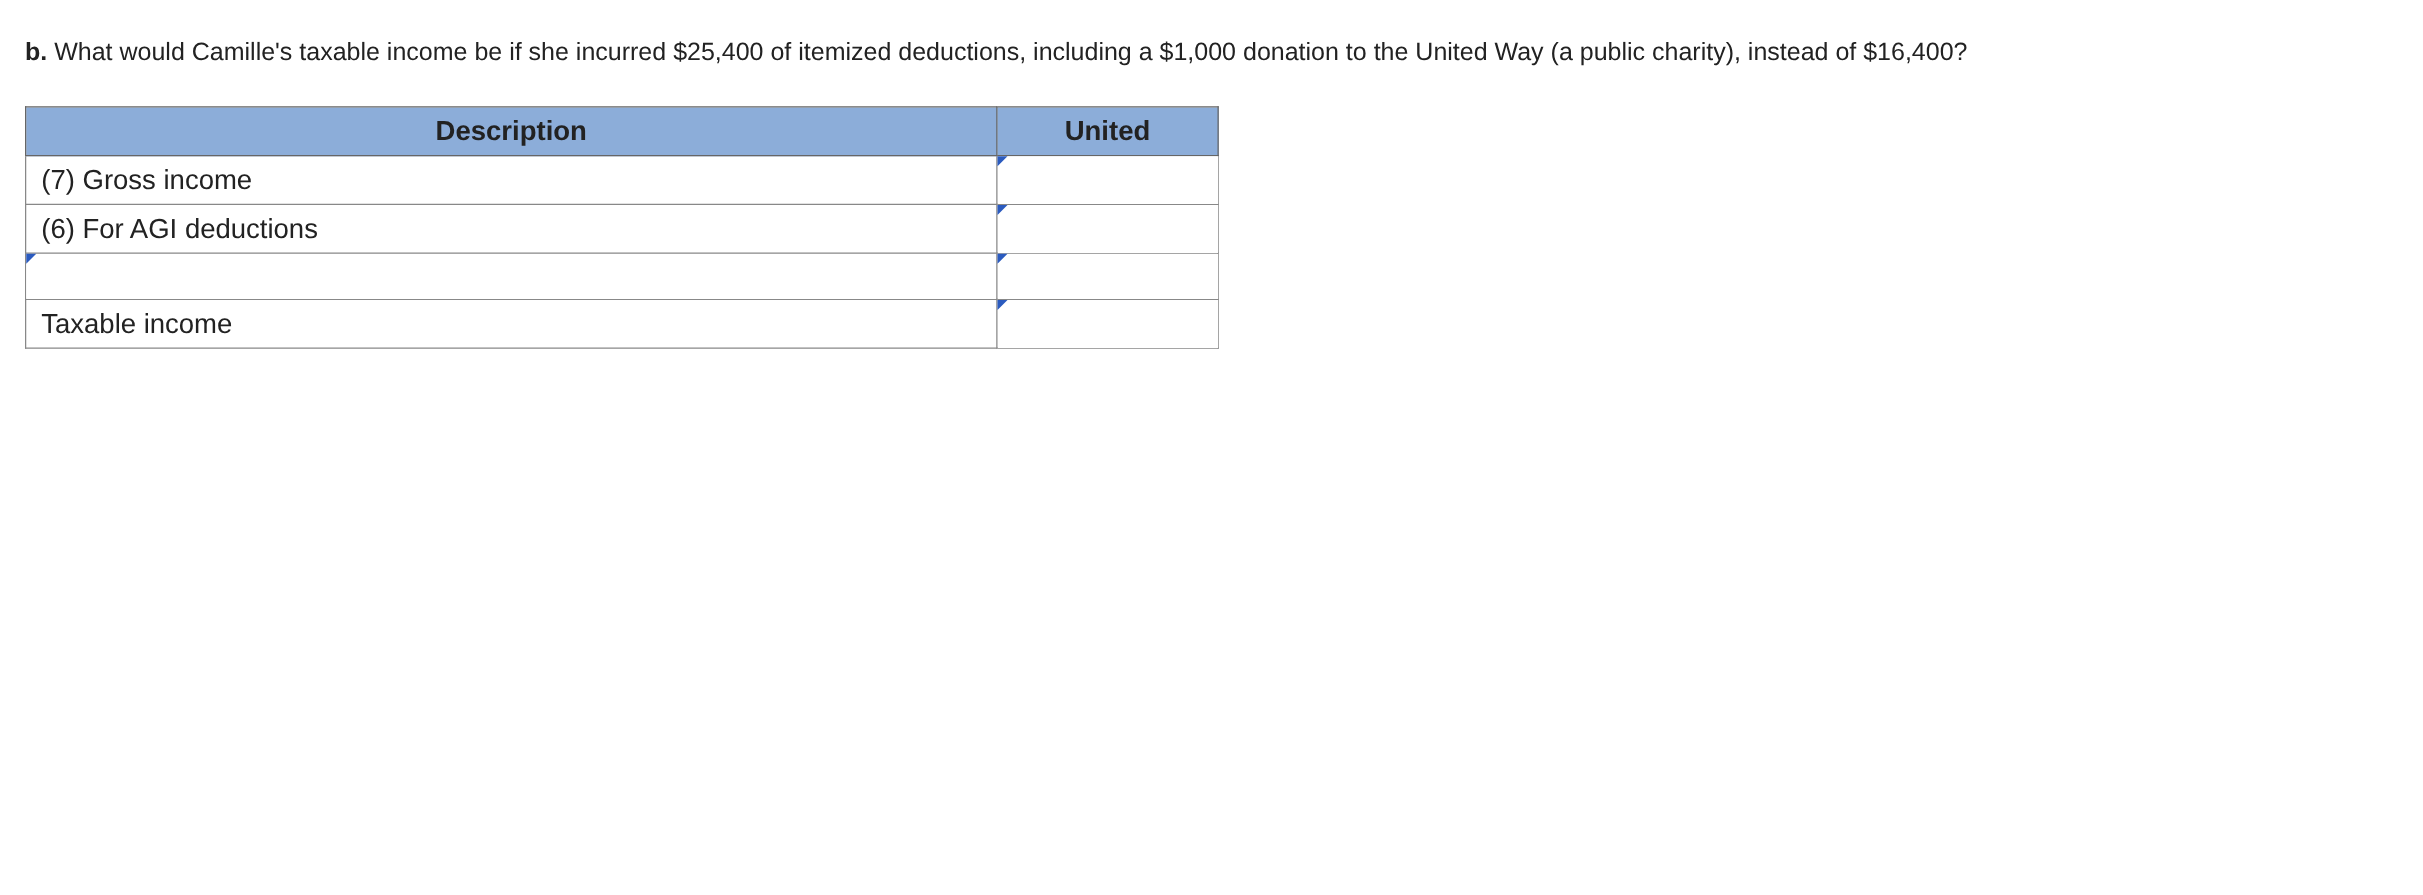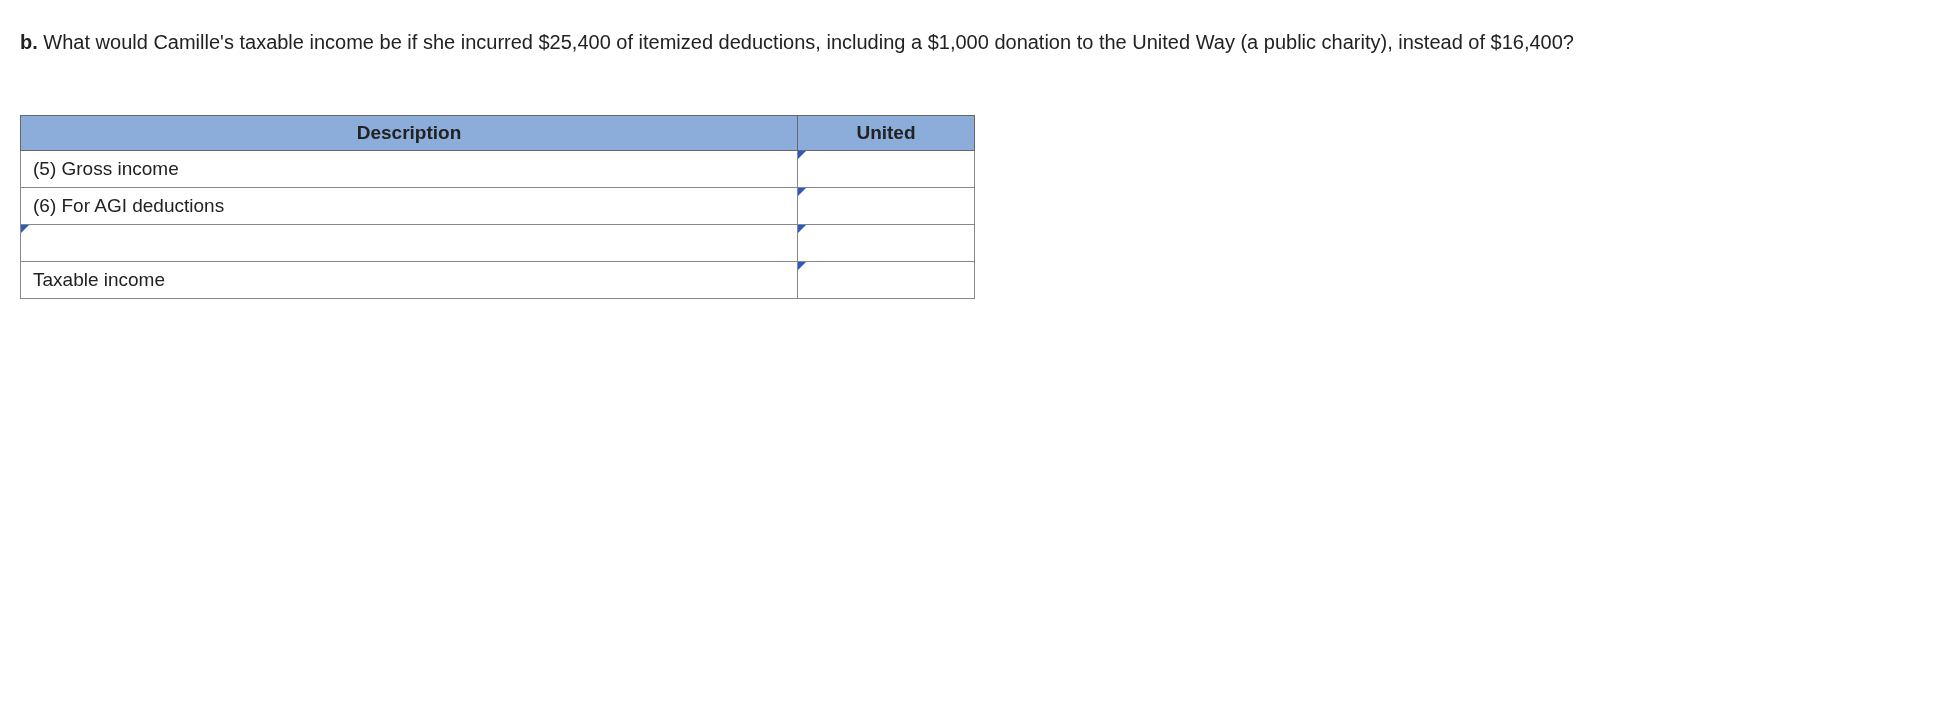--- a/index.html
+++ b/index.html
@@ -6,30 +6,30 @@
     font-family: Arial, Helvetica, sans-serif;
     font-size: 20px;
     color: #222;
     margin: 0;
     padding: 28px 20px;
     width: 1938px;
     box-sizing: border-box;
   }
   .question {
     line-height: 1.45;
-    margin-bottom: 58px;
+    margin-bottom: 28px;
     max-width: 1880px;
   }
   .question .label {
     font-weight: bold;
   }
 
   table {
     border-collapse: collapse;
-    font-size: 19px;
+    font-size: 22px;
   }
   th {
     background: #8CADD9;
     font-weight: bold;
     text-align: center;
     border: 1px solid #666;
     padding: 6px 8px;
   }
   th.col-desc { width: 760px; }
   th.col-amt  { width: 160px; }
@@ -82,21 +82,21 @@
 
 <table>
   <thead>
     <tr>
       <th class="col-desc">Description</th>
       <th class="col-amt">United</th>
     </tr>
   </thead>
   <tbody>
     <tr>
-      <td class="desc">(5) Gross income</td>
+      <td class="desc">(7) Gross income</td>
       <td class="amt-cell has-marker">
         <div class="amt-inner">
           <span class="dollar"></span>
           <span class="val"></span>
         </div>
       </td>
     </tr>
     <tr>
       <td class="desc">(6) For AGI deductions</td>
       <td class="amt-cell has-marker">

